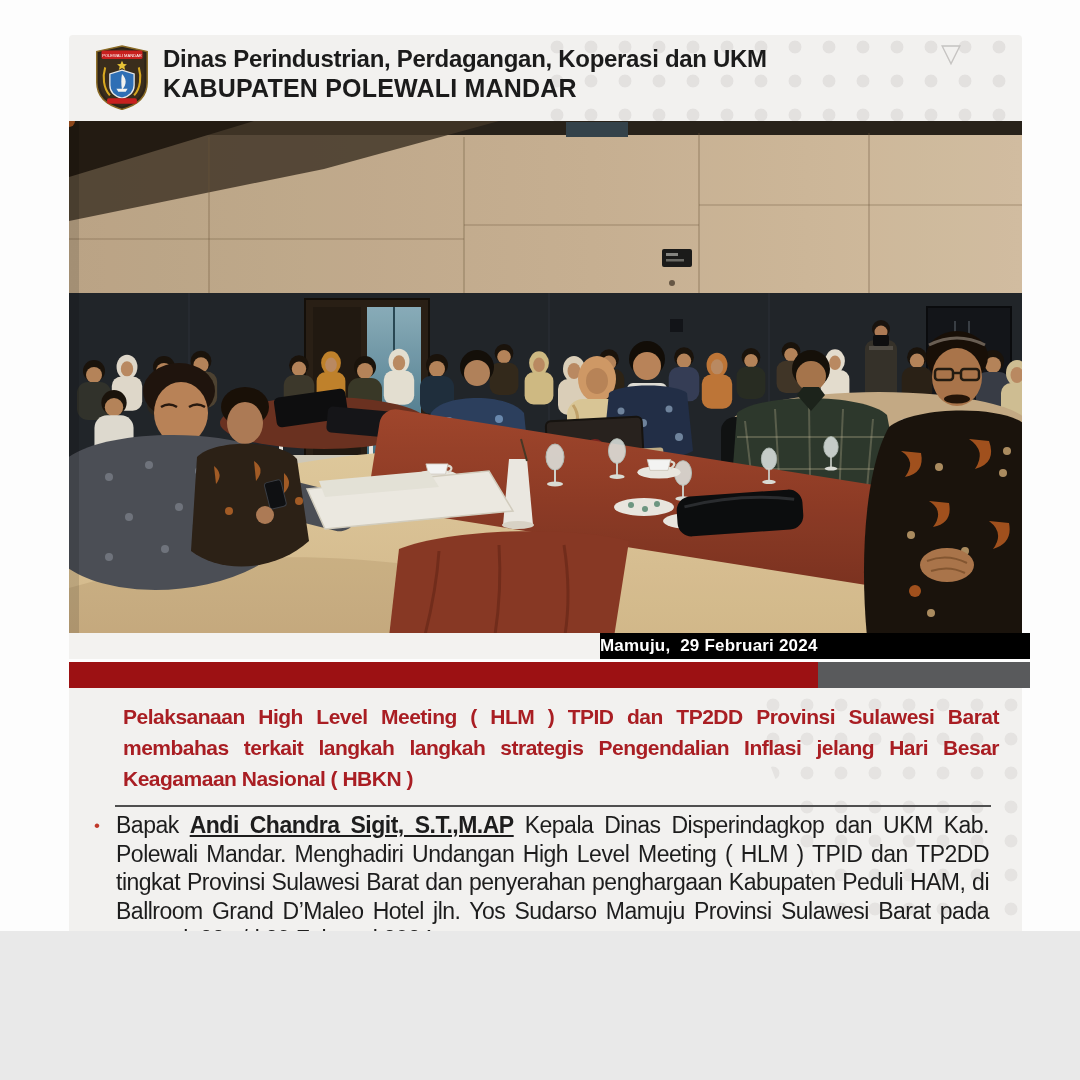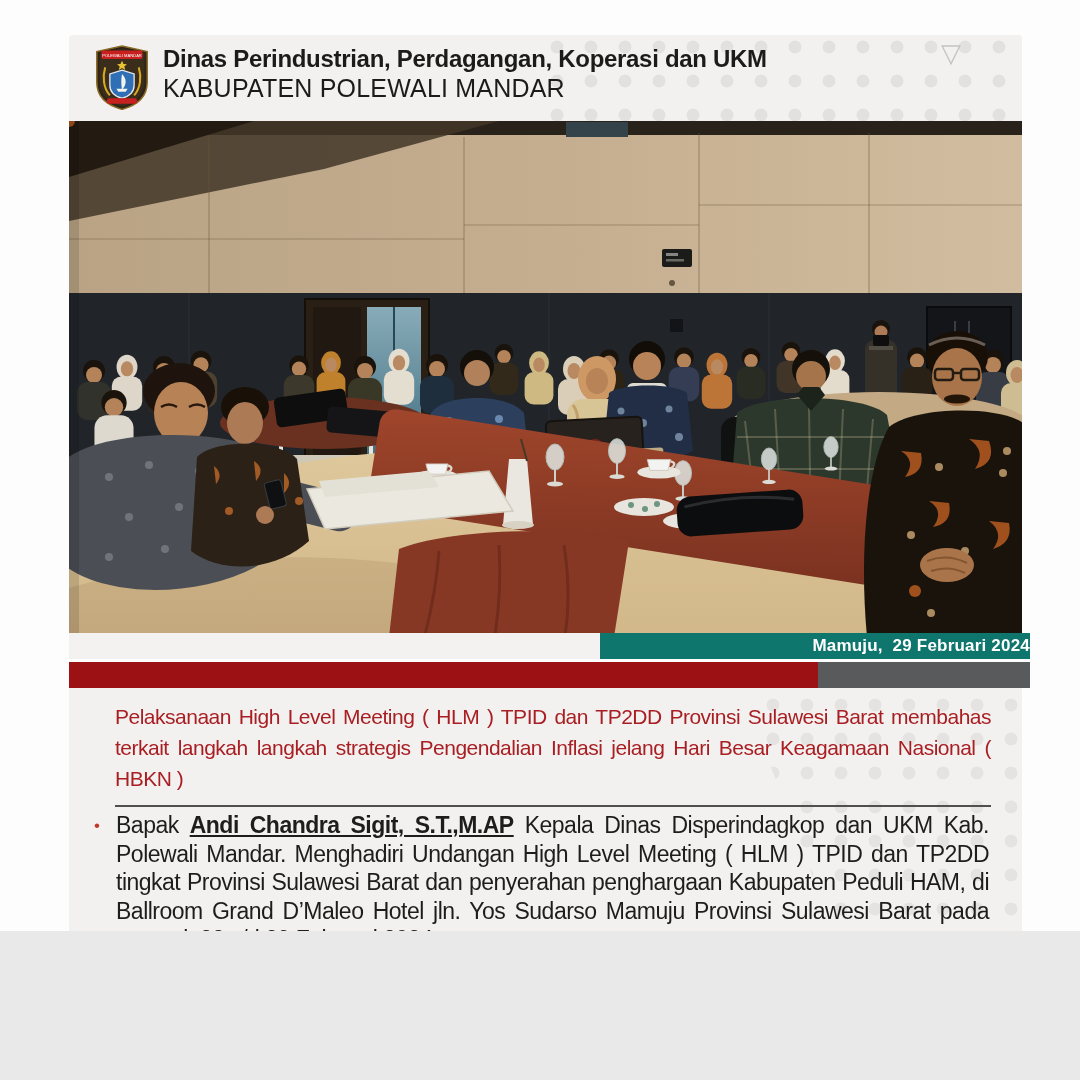--- a/index.html
+++ b/index.html
@@ -14,40 +14,40 @@
     background-size:34px 34px;}
   #dots-top{left:540px;top:30px;width:482px;height:91px;}
   #dots-right{left:620px;top:688px;width:402px;height:315px;
     clip-path:polygon(30% 0,100% 0,100% 100%,60% 100%);opacity:.9;}
 
   
   .header-band{position:absolute;left:69px;top:35px;width:953px;height:86px;background:#f2f1ef;border-radius:4px 4px 0 0;}
   .seal{position:absolute;left:94px;top:45px;width:56px;height:66px;z-index:2;}
   .agency{position:absolute;left:163px;top:44px;z-index:2;color:#1b1b1b;}
   .agency .l1{font-size:24px;font-weight:bold;letter-spacing:-0.3px;line-height:29px;}
-  .agency .l2{font-size:25px;font-weight:normal;letter-spacing:0.2px;line-height:30px;}
+  .agency .l2{font-size:25px;font-weight:bold;letter-spacing:0.2px;line-height:30px;}
   .tri-icon{position:absolute;left:941px;top:38px;z-index:2;font-size:26px;color:#c6c4c2;font-weight:400;}
 
   
   .photo{position:absolute;left:69px;top:121px;width:953px;height:516px;margin:0;z-index:2;}
   .photo svg{display:block;width:100%;height:100%;}
 
   
   .date-band{position:absolute;left:69px;top:633px;width:961px;height:26px;z-index:3;display:flex;}
   .date-left{width:531px;height:100%;background:#f3f2f0;}
-  .date-red{flex:1;height:100%;background:#0f766e;display:flex;align-items:center;justify-content:flex-end;}
+  .date-red{flex:1;height:100%;background:#000000;display:flex;align-items:center;justify-content:flex-start;}
   .date-red span{color:#ffffff;font-size:17px;font-weight:600;letter-spacing:0.2px;white-space:pre;}
   .underbar{position:absolute;left:69px;top:662px;width:961px;height:26px;z-index:3;display:flex;}
   .underbar-red{width:749px;height:100%;background:#9c1113;}
   .underbar-gray{flex:1;height:100%;background:#595a5c;}
 
   
   .content-bg{position:absolute;left:69px;top:688px;width:953px;height:315px;background:#f2f1ef;}
-  .title{position:absolute;left:115px;top:701px;width:876px;z-index:2;margin:0;
-    color:#a91e23;font-weight:normal;font-size:21px;line-height:31px;letter-spacing:-0.5px;
+  .title{position:absolute;left:123px;top:701px;width:876px;z-index:2;margin:0;
+    color:#a91e23;font-weight:bold;font-size:21px;line-height:31px;letter-spacing:-0.5px;
     text-align:justify;}
   .divider{position:absolute;left:115px;top:797px;width:876px;height:0;border:none;border-top:2px solid #4f4f4f;z-index:2;}
   .body-row{position:absolute;left:94px;top:811px;width:895px;z-index:2;display:flex;}
   .bullet{flex:0 0 22px;color:#c0392b;font-size:17px;line-height:28.5px;padding-top:1px;}
   .body-text{flex:1;color:#1d1d1d;font-size:23px;line-height:28.5px;letter-spacing:-0.5px;text-align:justify;}
   .body-text b{font-weight:bold;text-decoration:underline;}
 
   
   .berakhlak{position:absolute;left:95px;top:953px;z-index:2;}
   .berakhlak .word{font-size:25px;font-weight:bold;letter-spacing:-0.8px;color:#8e2038;position:relative;display:inline-block;}

